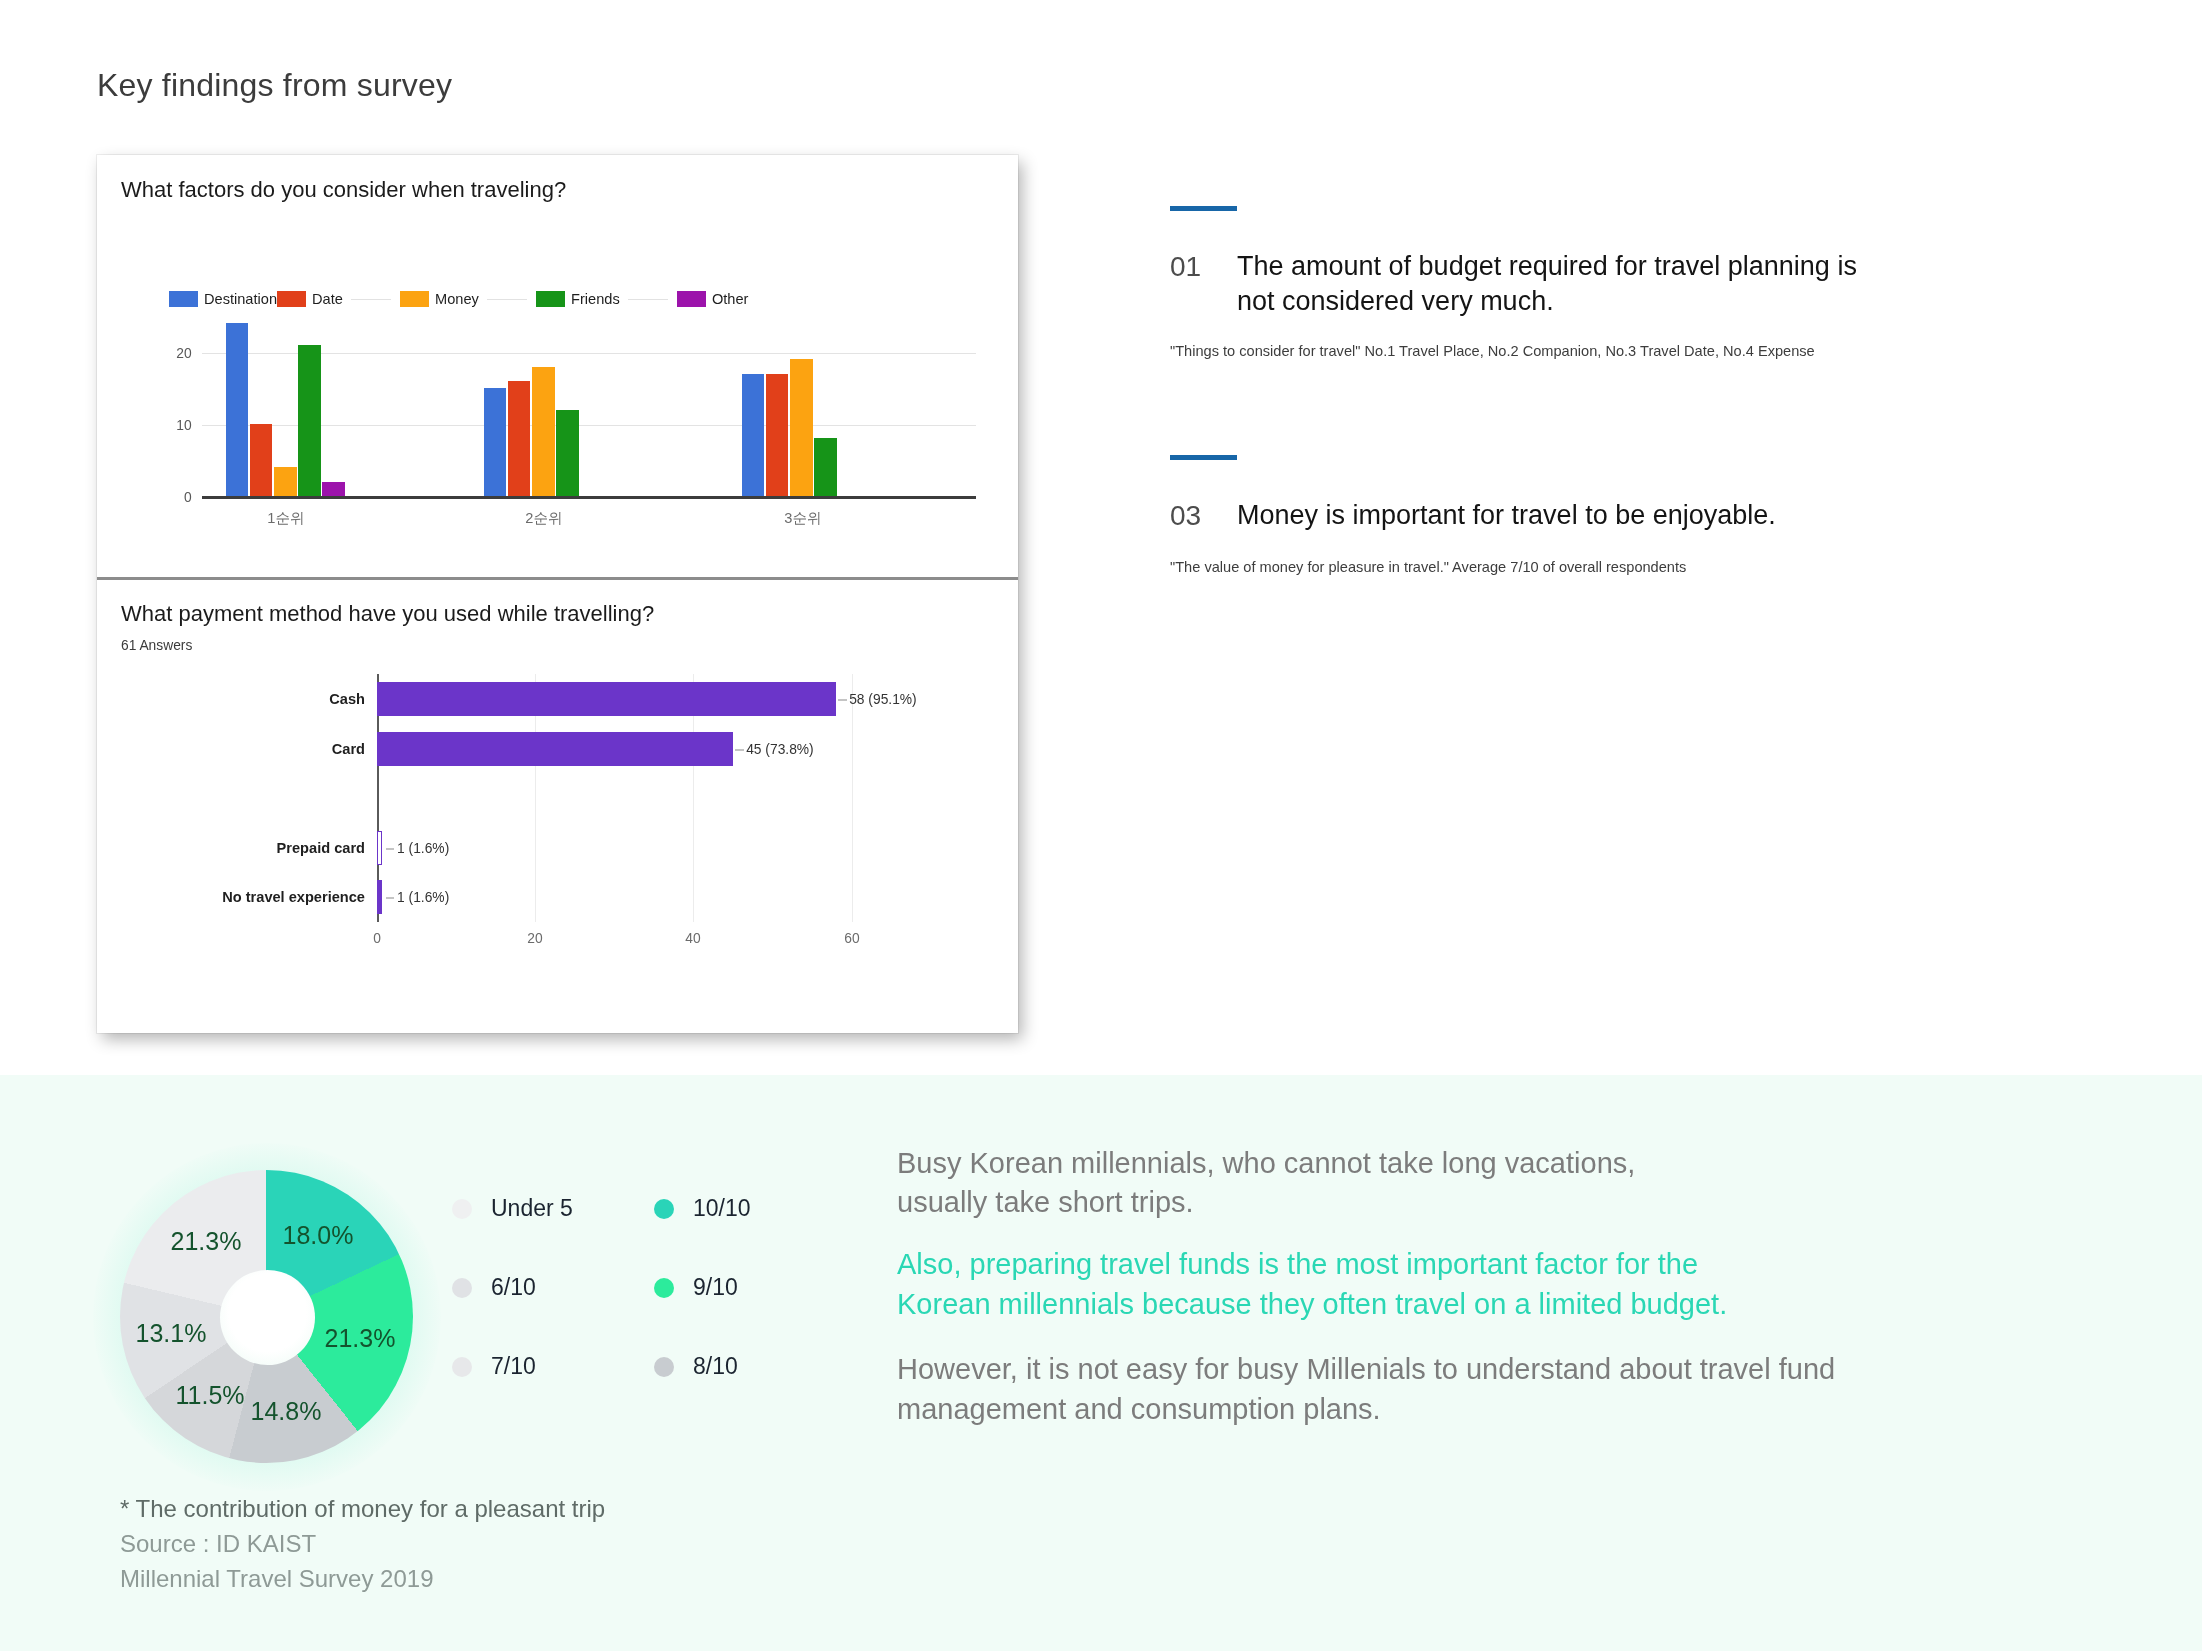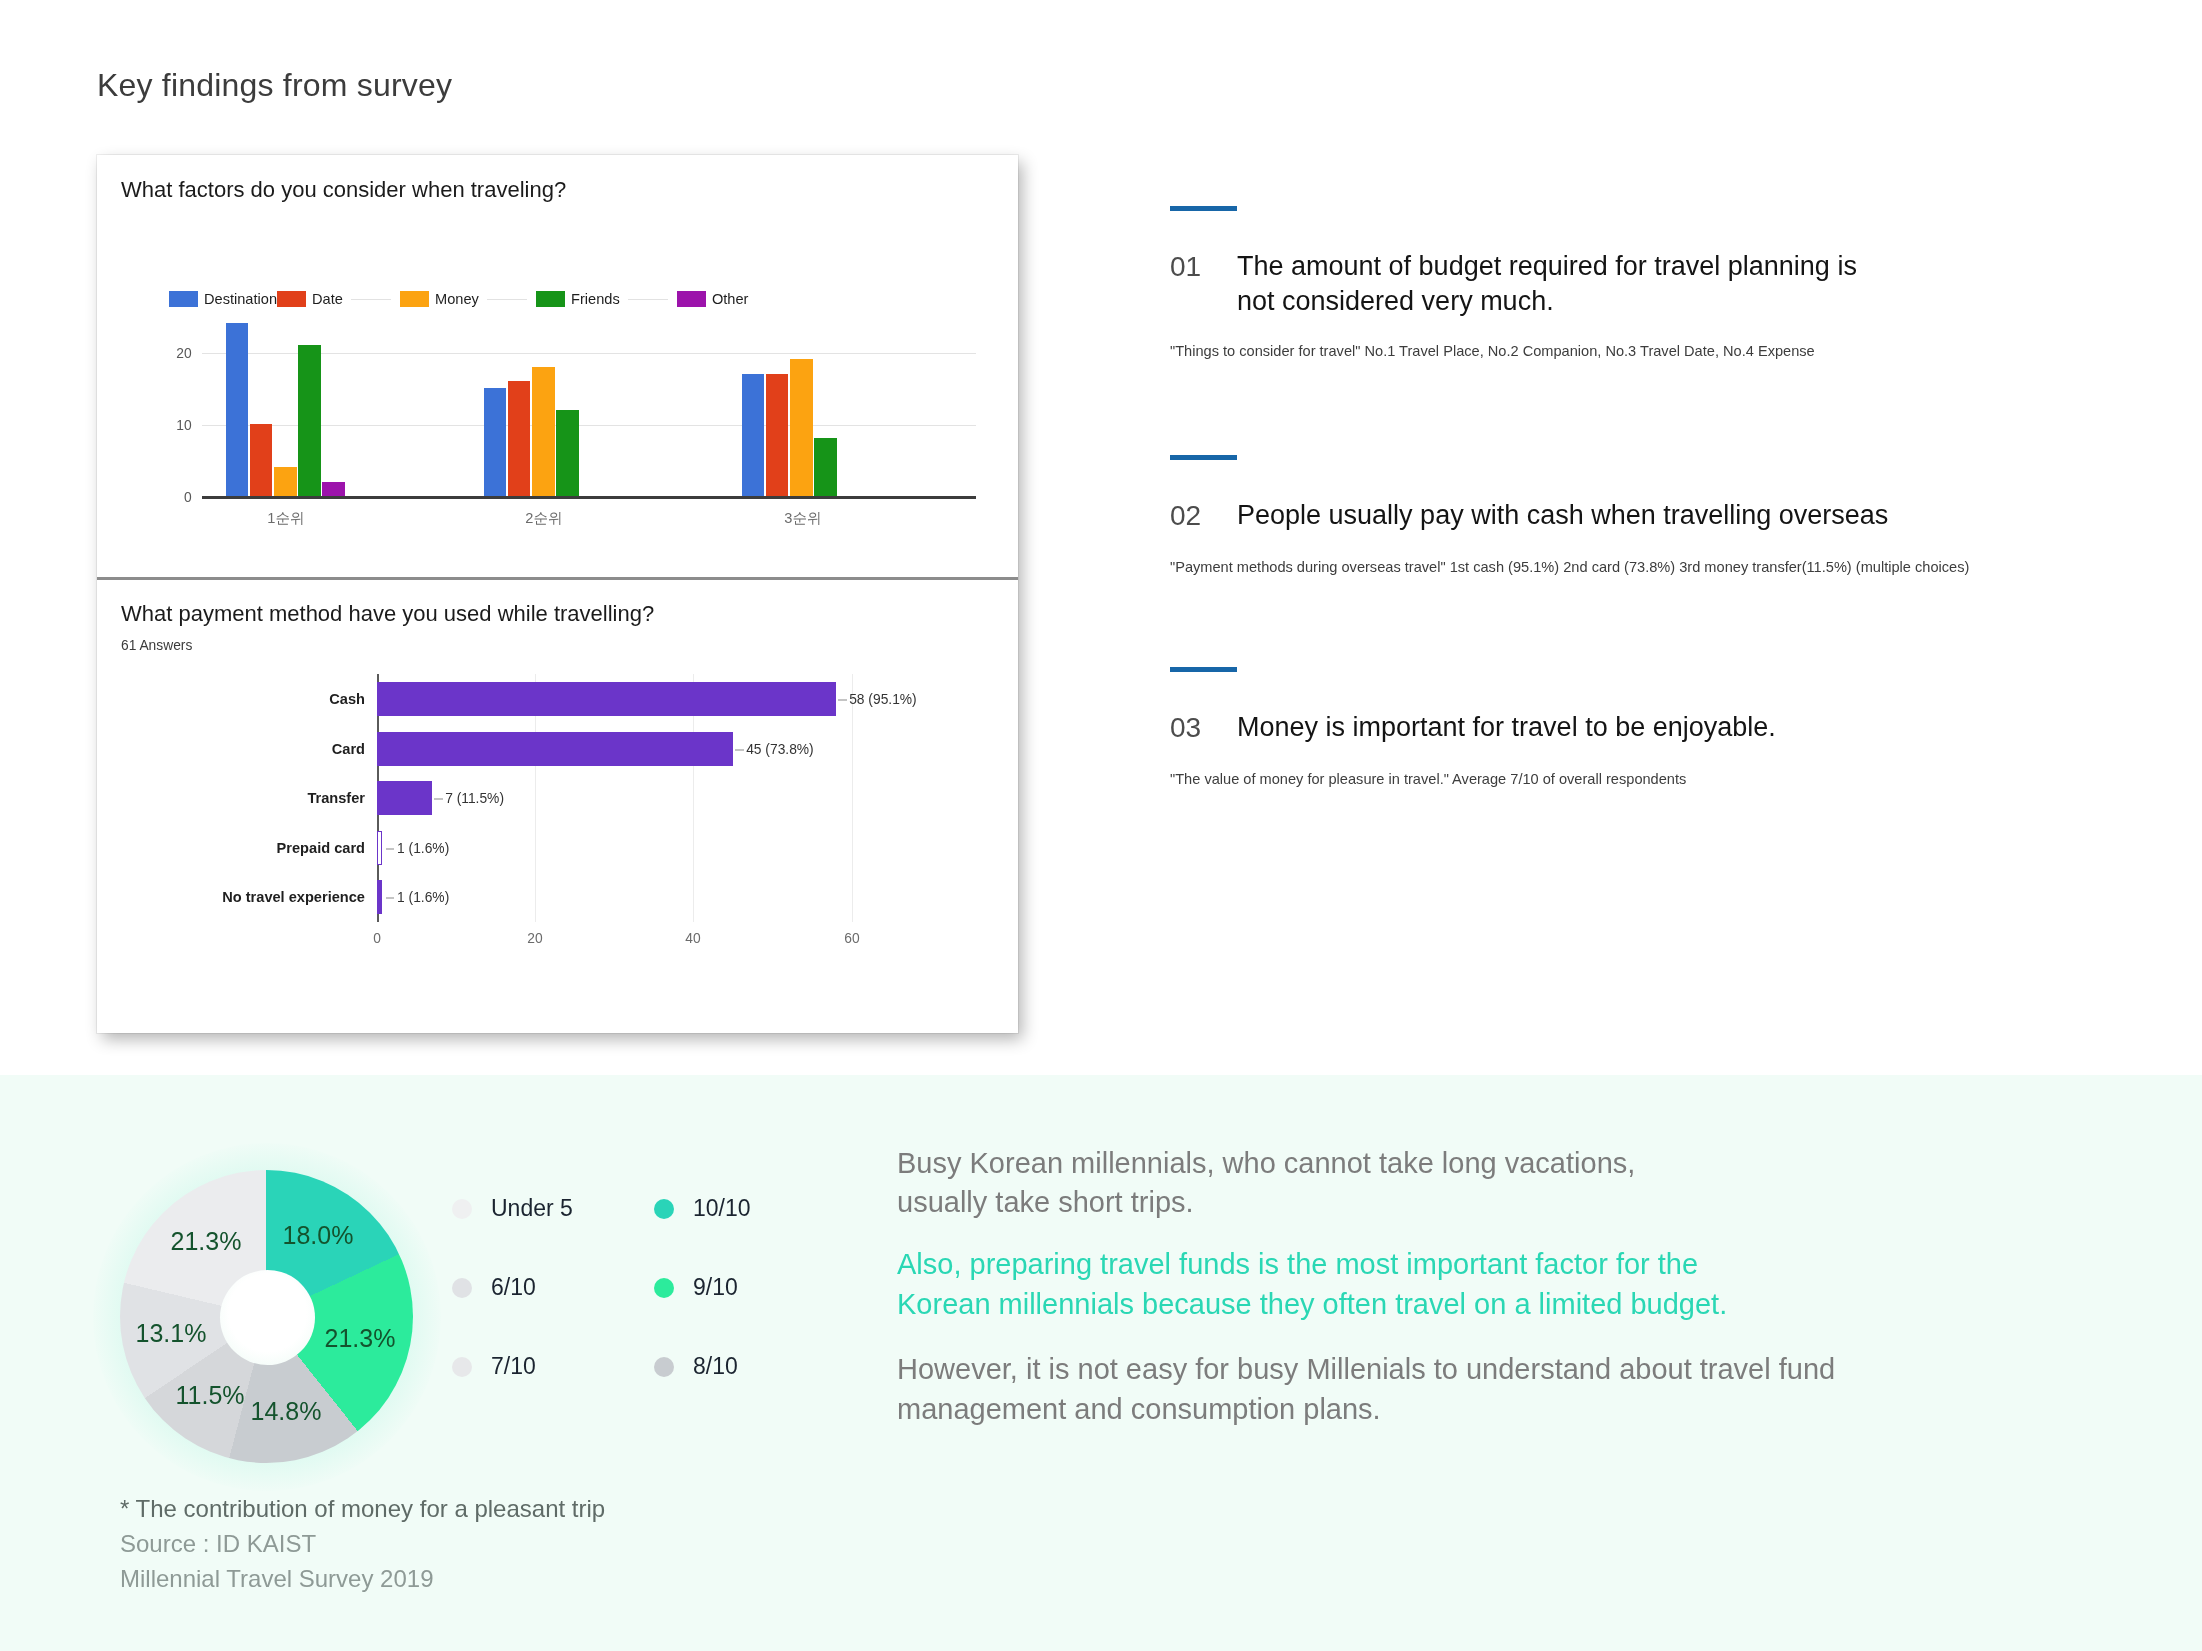--- a/index.html
+++ b/index.html
@@ -274,25 +274,20 @@
           <div class="hb-row" style="top: 0px; height: 50px; width: 100%;">
             <div class="hb-label">Cash</div>
             <div class="hb-bar" title="Cash: 58 (95.1%)" style="width: 459px;"></div>
             <div class="hb-val" style="left: 459px;"><span class="hb-leader"></span><span>58 (95.1%)</span></div>
           </div>
           <div class="hb-row" style="top: 50px; height: 50px; width: 100%;">
             <div class="hb-label">Card</div>
             <div class="hb-bar" title="Card: 45 (73.8%)" style="width: 356px;"></div>
             <div class="hb-val" style="left: 356px;"><span class="hb-leader"></span><span>45 (73.8%)</span></div>
           </div>
-          <div class="hb-row" style="top: 99px; height: 50px; width: 100%;">
-            <div class="hb-label">Transfer</div>
-            <div class="hb-bar" title="Transfer: 7 (11.5%)" style="width: 55px;"></div>
-            <div class="hb-val" style="left: 55px;"><span class="hb-leader"></span><span>7 (11.5%)</span></div>
-          </div>
           <div class="hb-row" style="top: 149px; height: 50px; width: 100%;">
             <div class="hb-label">Prepaid card</div>
             <div class="hb-bar" title="Prepaid card: 1 (1.6%)" style="width: 5.2px; background: rgb(255, 255, 255); border: 1.7px solid rgb(107, 53, 201);"></div>
             <div class="hb-val" style="left: 6.9px;"><span class="hb-leader"></span><span>1 (1.6%)</span></div>
           </div>
           <div class="hb-row" style="top: 198px; height: 50px; width: 100%;">
             <div class="hb-label">No travel experience</div>
             <div class="hb-bar" title="No travel experience: 1 (1.6%)" style="width: 5.2px;"></div>
             <div class="hb-val" style="left: 6.9px;"><span class="hb-leader"></span><span>1 (1.6%)</span></div>
           </div>
@@ -301,28 +296,20 @@
   </div>
 
   <div class="findings" id="findings">
       <div class="finding">
         <div class="f-rule"></div>
         <div class="f-row">
           <div class="f-num">01</div>
           <div class="f-head"><span>The amount of budget required for travel planning is</span><br><span>not considered very much.</span></div>
         </div>
         <div class="f-note">"Things to consider for travel" No.1 Travel Place, No.2 Companion, No.3 Travel Date, No.4 Expense</div>
-      </div>
-      <div class="finding" style="margin-bottom: 89px;">
-        <div class="f-rule"></div>
-        <div class="f-row">
-          <div class="f-num">02</div>
-          <div class="f-head"><span>People usually pay with cash when travelling overseas</span></div>
-        </div>
-        <div class="f-note">"Payment methods during overseas travel" 1st cash (95.1%) 2nd card (73.8%) 3rd money transfer(11.5%) (multiple choices)</div>
       </div>
       <div class="finding">
         <div class="f-rule"></div>
         <div class="f-row">
           <div class="f-num">03</div>
           <div class="f-head"><span>Money is important for travel to be enjoyable.</span></div>
         </div>
         <div class="f-note">"The value of money for pleasure in travel."  Average 7/10 of overall respondents</div>
       </div>
     </div>

